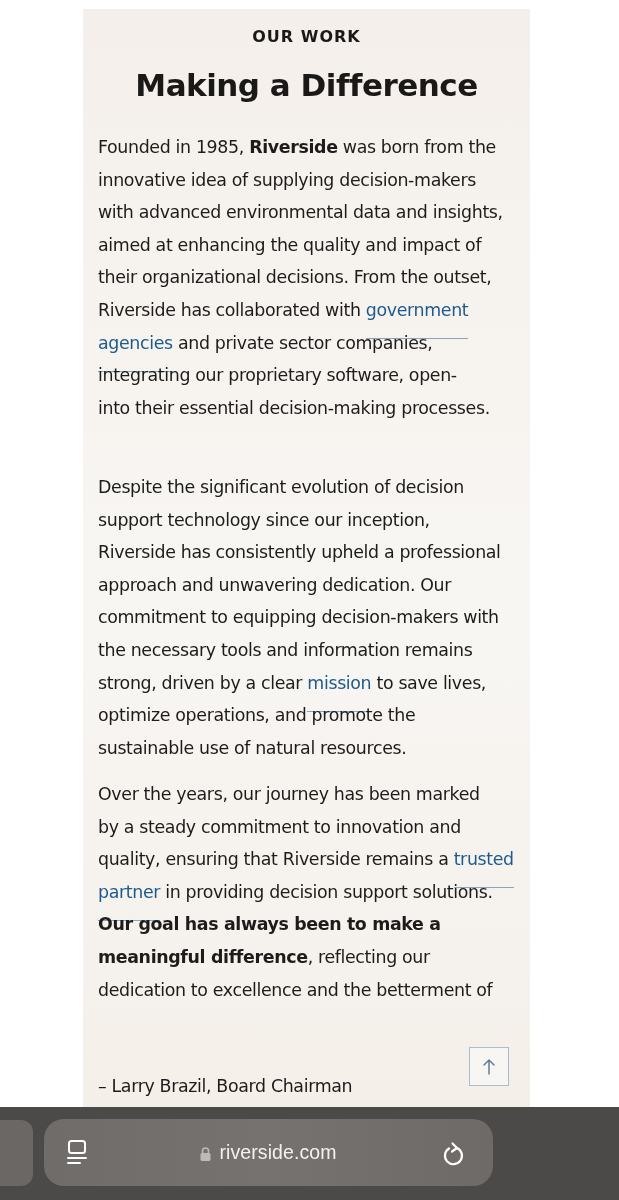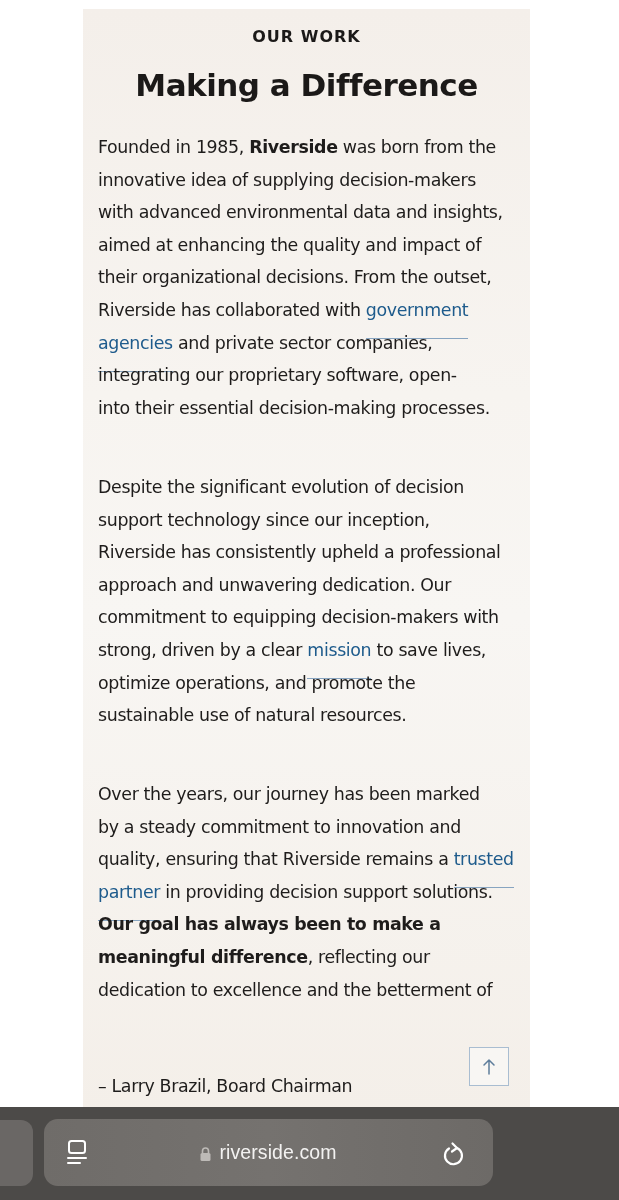--- a/index.html
+++ b/index.html
@@ -68,21 +68,21 @@
   }
   .tab-stub {
     position: absolute; left: -20px; top: 13px;
     width: 53px; height: 66px;
     border-radius: 12px;
     background: #6a6765;
   }
   .urlbar {
     position: absolute; left: 44px; top: 12px;
     width: 449px; height: 67px;
-    border-radius: 14px;
+    border-radius: 20px;
     background: linear-gradient(90deg, #6f6c69 0%, #75726f 50%, #6d6a67 100%);
   }
   .reader-icon {
     position: absolute; left: 22px; top: 20px; width: 22px; height: 28px;
     cursor: pointer;
   }
   .url-wrap {
     position: absolute; left: 0; right: 0; top: 0; height: 67px;
     display: flex; align-items: center; justify-content: center;
   }
@@ -116,20 +116,21 @@
     <span class="line">integrating our proprietary software, open-</span>
     <span class="line">into their essential decision-making processes.</span>
   </div>
 
   <div class="body-text p2">
     <span class="line">Despite the significant evolution of decision</span>
     <span class="line">support technology since our inception,</span>
     <span class="line">Riverside has consistently upheld a professional</span>
     <span class="line">approach and unwavering dedication. Our</span>
     <span class="line">commitment to equipping decision-makers with</span>
+    <span class="line">the necessary tools and information remains</span>
     <span class="line"><span>strong, driven by a clear </span><a>mission</a><span> to save lives,</span></span>
     <span class="line">optimize operations, and promote the</span>
     <span class="line">sustainable use of natural resources.</span>
   </div>
 
   <div class="body-text p3">
     <span class="line">Over the years, our journey has been marked</span>
     <span class="line">by a steady commitment to innovation and</span>
     <span class="line"><span>quality, ensuring that Riverside remains a </span><a>trusted</a></span>
     <span class="line"><a>partner</a><span> in providing decision support solutions.</span></span>

